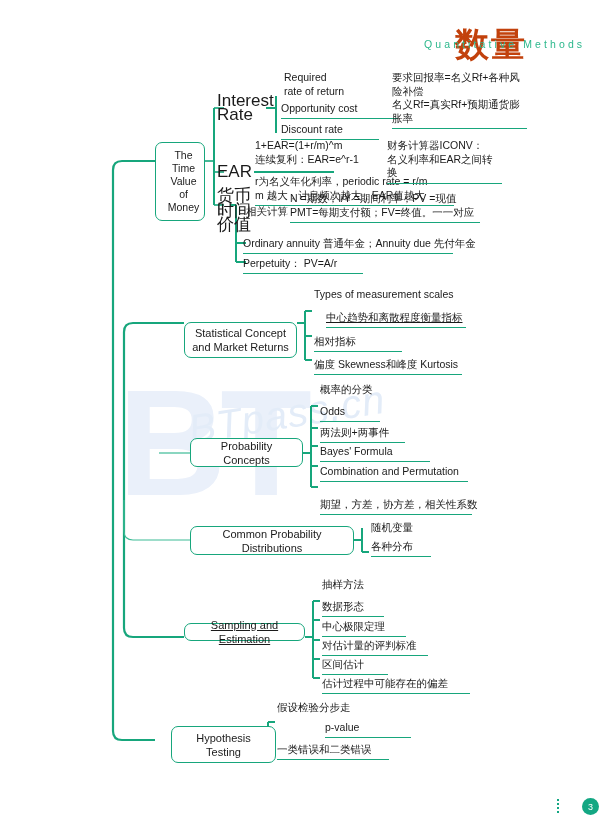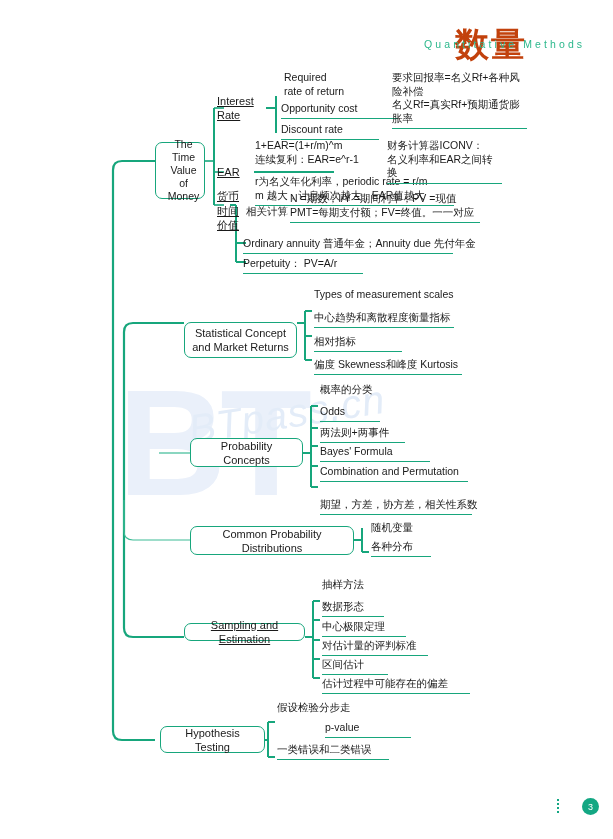--- a/index.html
+++ b/index.html
@@ -100,26 +100,25 @@
     z-index: 3;
     padding-bottom: 3px;
   }
   .leaf.u { border-bottom: 1.8px solid #17a67c; }
   .leaf.multi { line-height: 13.5px; white-space: pre-line; }
   .leaf.cn { font-size: 10.5px; }
 
   
   .plain {
     position: absolute;
-    font-size: 11px;
+    font-size: 17px;
     line-height: 14px;
     color: #1a1a1a;
     white-space: pre-line;
     z-index: 3;
-    text-decoration: underline;
   }
 
   
   .pg-badge {
     position: absolute;
     right: 14px; bottom: 24px;
     width: 17px; height: 17px;
     border-radius: 50%;
     background: #13a783;
     color: #ffffff;
@@ -219,21 +218,21 @@
 
     <g fill="none" stroke="#17a67c" stroke-width="2">
       <path d="M260,740 L268,740"></path>
       <path d="M268,722 L268,757"></path>
       <path d="M268,722 L275,722"></path>
       <path d="M268,757 L275,757"></path>
     </g>
   </svg>
 
 
-  <div class="branch-box" style="left:155px; top:142px; width:50px; height:57px; font-size:10.5px; line-height:13px;padding-left:13px;">
+  <div class="branch-box" style="left:155px; top:142px; width:50px; height:79px; font-size:10.5px; line-height:13px;padding-left:13px;">
     <span style="white-space:pre-line">The
 Time
 Value
 of
 Money</span>
   </div>
 
   <div class="plain" style="left:217px; top:94px;">Interest
 Rate</div>
   <div class="leaf multi" style="left:284px; top:71px;">Required
@@ -258,21 +257,21 @@
   <div class="leaf u multi" style="left:290px; top:192px; width:190px;">N =期数；I/Y =期间利率；PV =现值
 PMT=每期支付额；FV=终值。一一对应</div>
   <div class="leaf u" style="left:243px; top:237px; width:210px;">Ordinary annuity 普通年金；Annuity due 先付年金</div>
   <div class="leaf u" style="left:243px; top:257px; width:120px;">Perpetuity： PV=A/r</div>
 
   <div class="branch-box" style="left:184px; top:305px; width:113px; height:36px;margin-top:17px;">
     <span style="white-space:pre-line">Statistical Concept
 and Market Returns</span>
   </div>
   <div class="leaf" style="left:314px; top:288px;">Types of measurement scales</div>
-  <div class="leaf u cn" style="left:314px; top:311px; width:140px;">中心趋势和离散程度衡量指标</div>
+  <div class="leaf u cn" style="left:326px; top:311px; width:140px;text-decoration:underline;">中心趋势和离散程度衡量指标</div>
   <div class="leaf u cn" style="left:314px; top:335px; width:88px;">相对指标</div>
   <div class="leaf u cn" style="left:314px; top:358px; width:148px;">偏度 Skewness和峰度 Kurtosis</div>
 
   <div class="branch-box" style="left:190px; top:438px; width:113px; height:29px;">
     <span>Probability Concepts</span>
   </div>
   <div class="leaf cn" style="left:320px; top:383px;">概率的分类</div>
   <div class="leaf u" style="left:320px; top:405px; width:60px;">Odds</div>
   <div class="leaf u cn" style="left:320px; top:426px; width:85px;">两法则+两事件</div>
   <div class="leaf u" style="left:320px; top:445px; width:110px;">Bayes' Formula</div>
@@ -288,21 +287,21 @@
   <div class="branch-box" style="left:184px; top:623px; width:121px; height:18px;text-decoration:underline;">
     <span>Sampling and Estimation</span>
   </div>
   <div class="leaf cn" style="left:322px; top:578px;">抽样方法</div>
   <div class="leaf u cn" style="left:322px; top:600px; width:62px;">数据形态</div>
   <div class="leaf u cn" style="left:322px; top:620px; width:84px;">中心极限定理</div>
   <div class="leaf u cn" style="left:322px; top:639px; width:106px;">对估计量的评判标准</div>
   <div class="leaf u cn" style="left:322px; top:658px; width:66px;">区间估计</div>
   <div class="leaf u cn" style="left:322px; top:677px; width:148px;">估计过程中可能存在的偏差</div>
 
-  <div class="branch-box" style="left:160px; top:726px; width:105px; height:27px;">
+  <div class="branch-box" style="left:171px; top:726px; width:105px; height:37px;">
     <span>Hypothesis Testing</span>
   </div>
   <div class="leaf cn" style="left:277px; top:701px;">假设检验分步走</div>
   <div class="leaf u" style="left:277px; top:721px; width:86px;margin-left:48px;">p-value</div>
   <div class="leaf u cn" style="left:277px; top:743px; width:112px;">一类错误和二类错误</div>
 
   <div class="pg-dots"></div>
   <div class="pg-badge">
     <span>3</span>
   </div>

